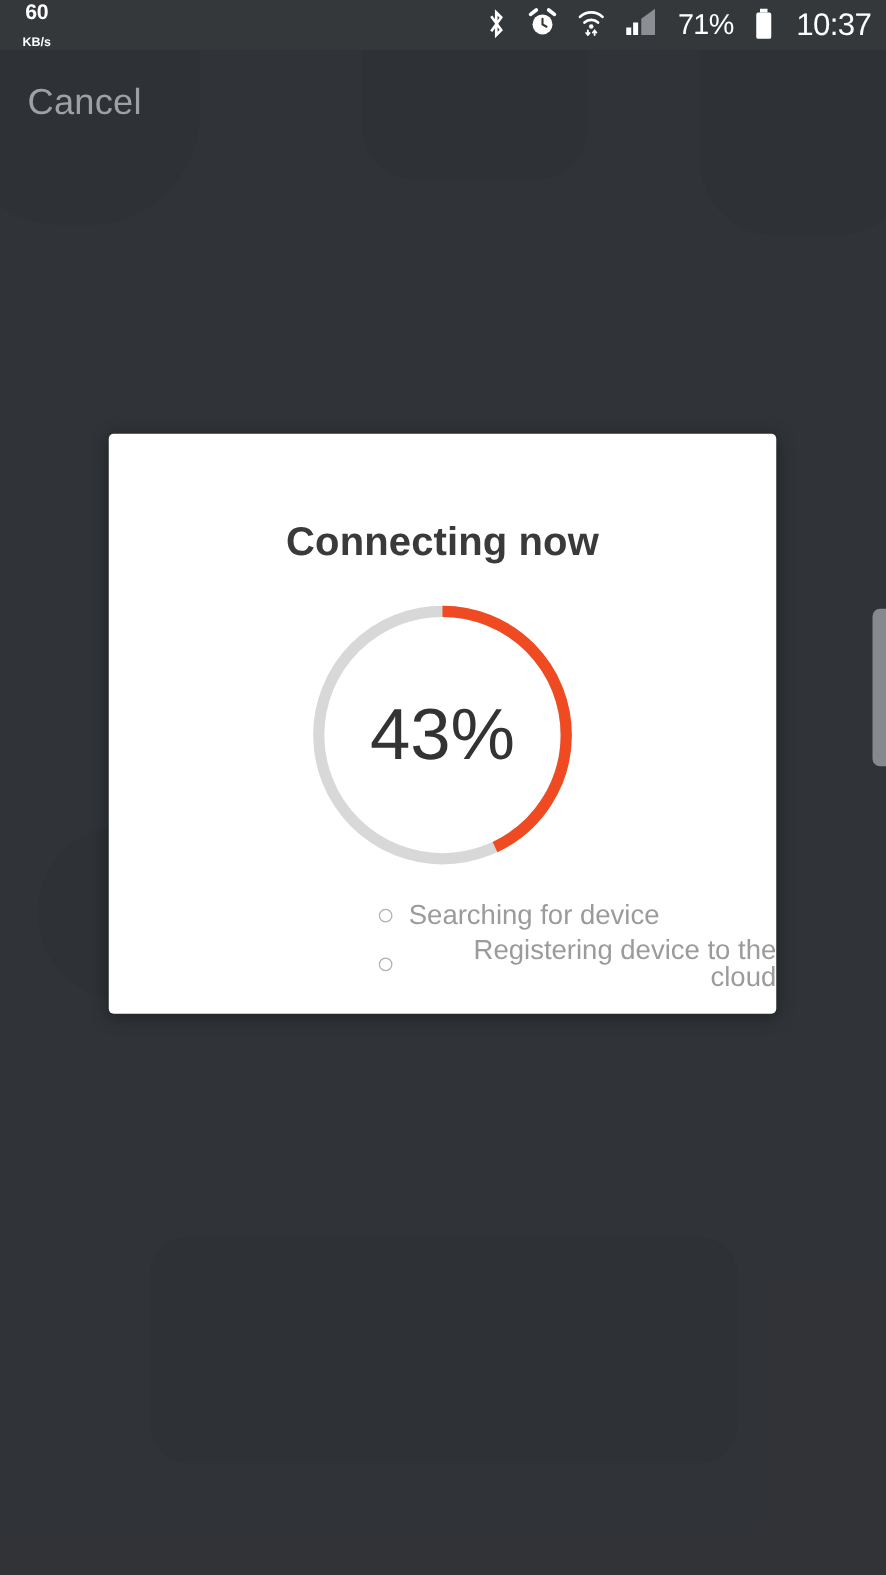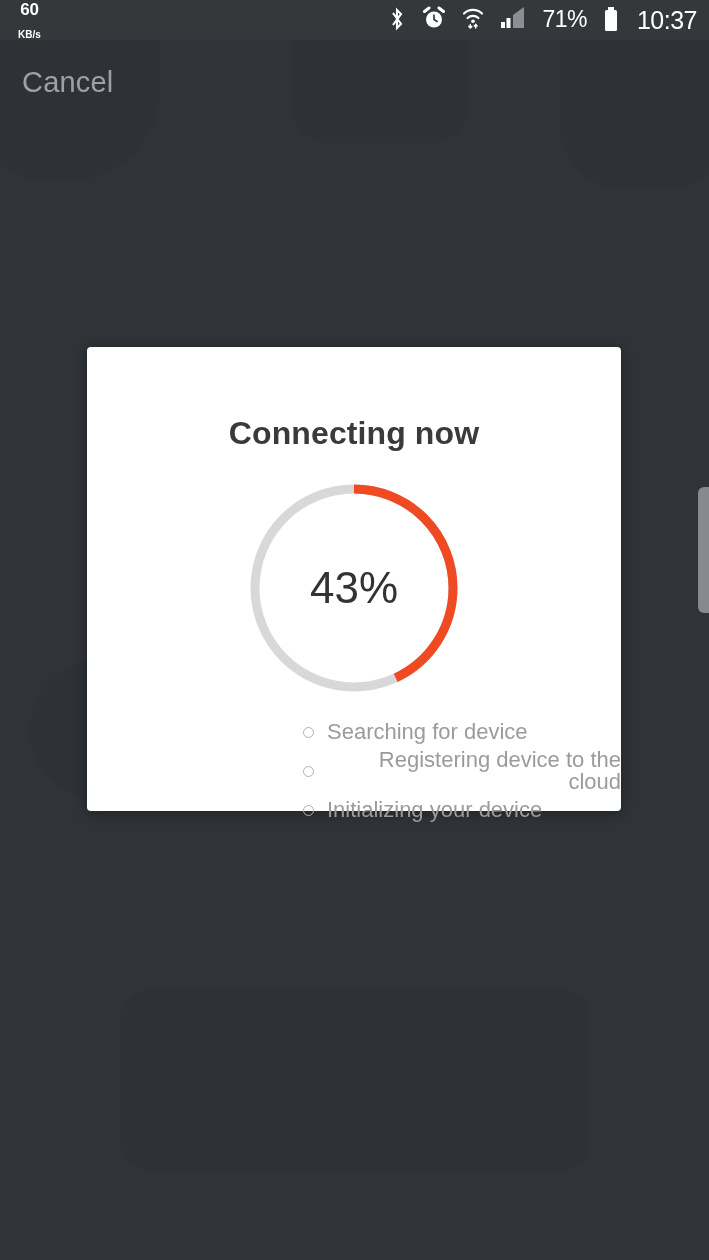--- a/index.html
+++ b/index.html
@@ -136,21 +136,21 @@
     height: 214px;
     margin-top: 29px;
   }
   .ring-wrap svg { display: block; }
   .ring-label {
     position: absolute;
     left: 0; right: 0;
     top: 50%;
     transform: translateY(-50%);
     text-align: center;
-    font-size: 44px;
+    font-size: 58px;
     color: #333333;
     letter-spacing: 0px;
   }
   .dialog-desc {
     margin-top: 33px;
     text-align: center;
     font-size: 25px;
     line-height: 1.1;
     color: #3f3f3f;
     width: 440px;
@@ -258,20 +258,16 @@
 
     <ul class="steps">
       <li class="step-item">
         <span class="step-bullet"></span>
         <span>Searching for device</span>
       </li>
       <li class="step-item">
         <span class="step-bullet"></span>
         <span>Registering device to the cloud</span>
       </li>
-      <li class="step-item">
-        <span class="step-bullet"></span>
-        <span>Initializing your device</span>
-      </li>
     </ul>
   </div>
 
 </div>
 
 </body></html>

